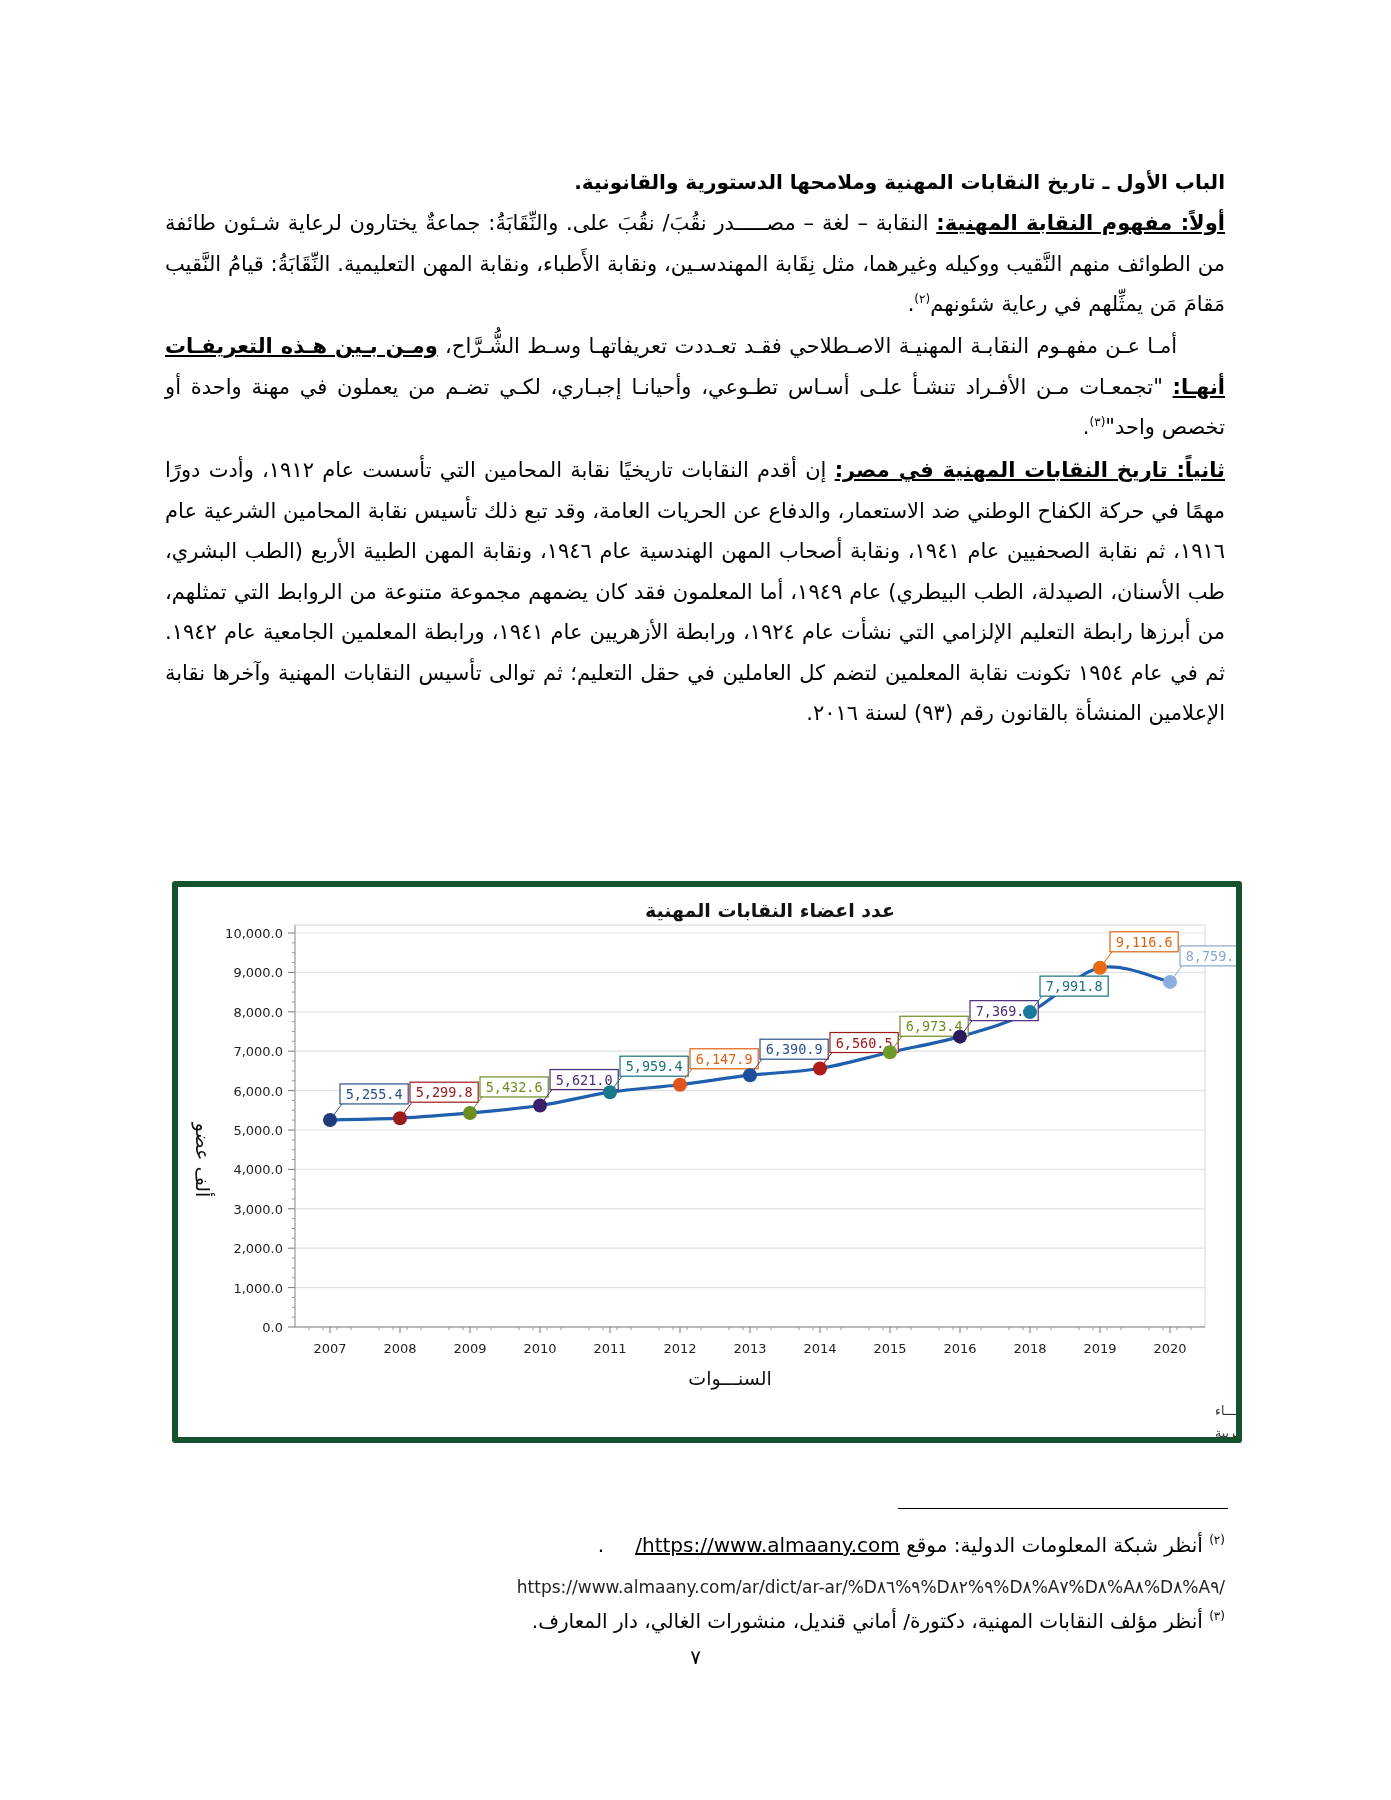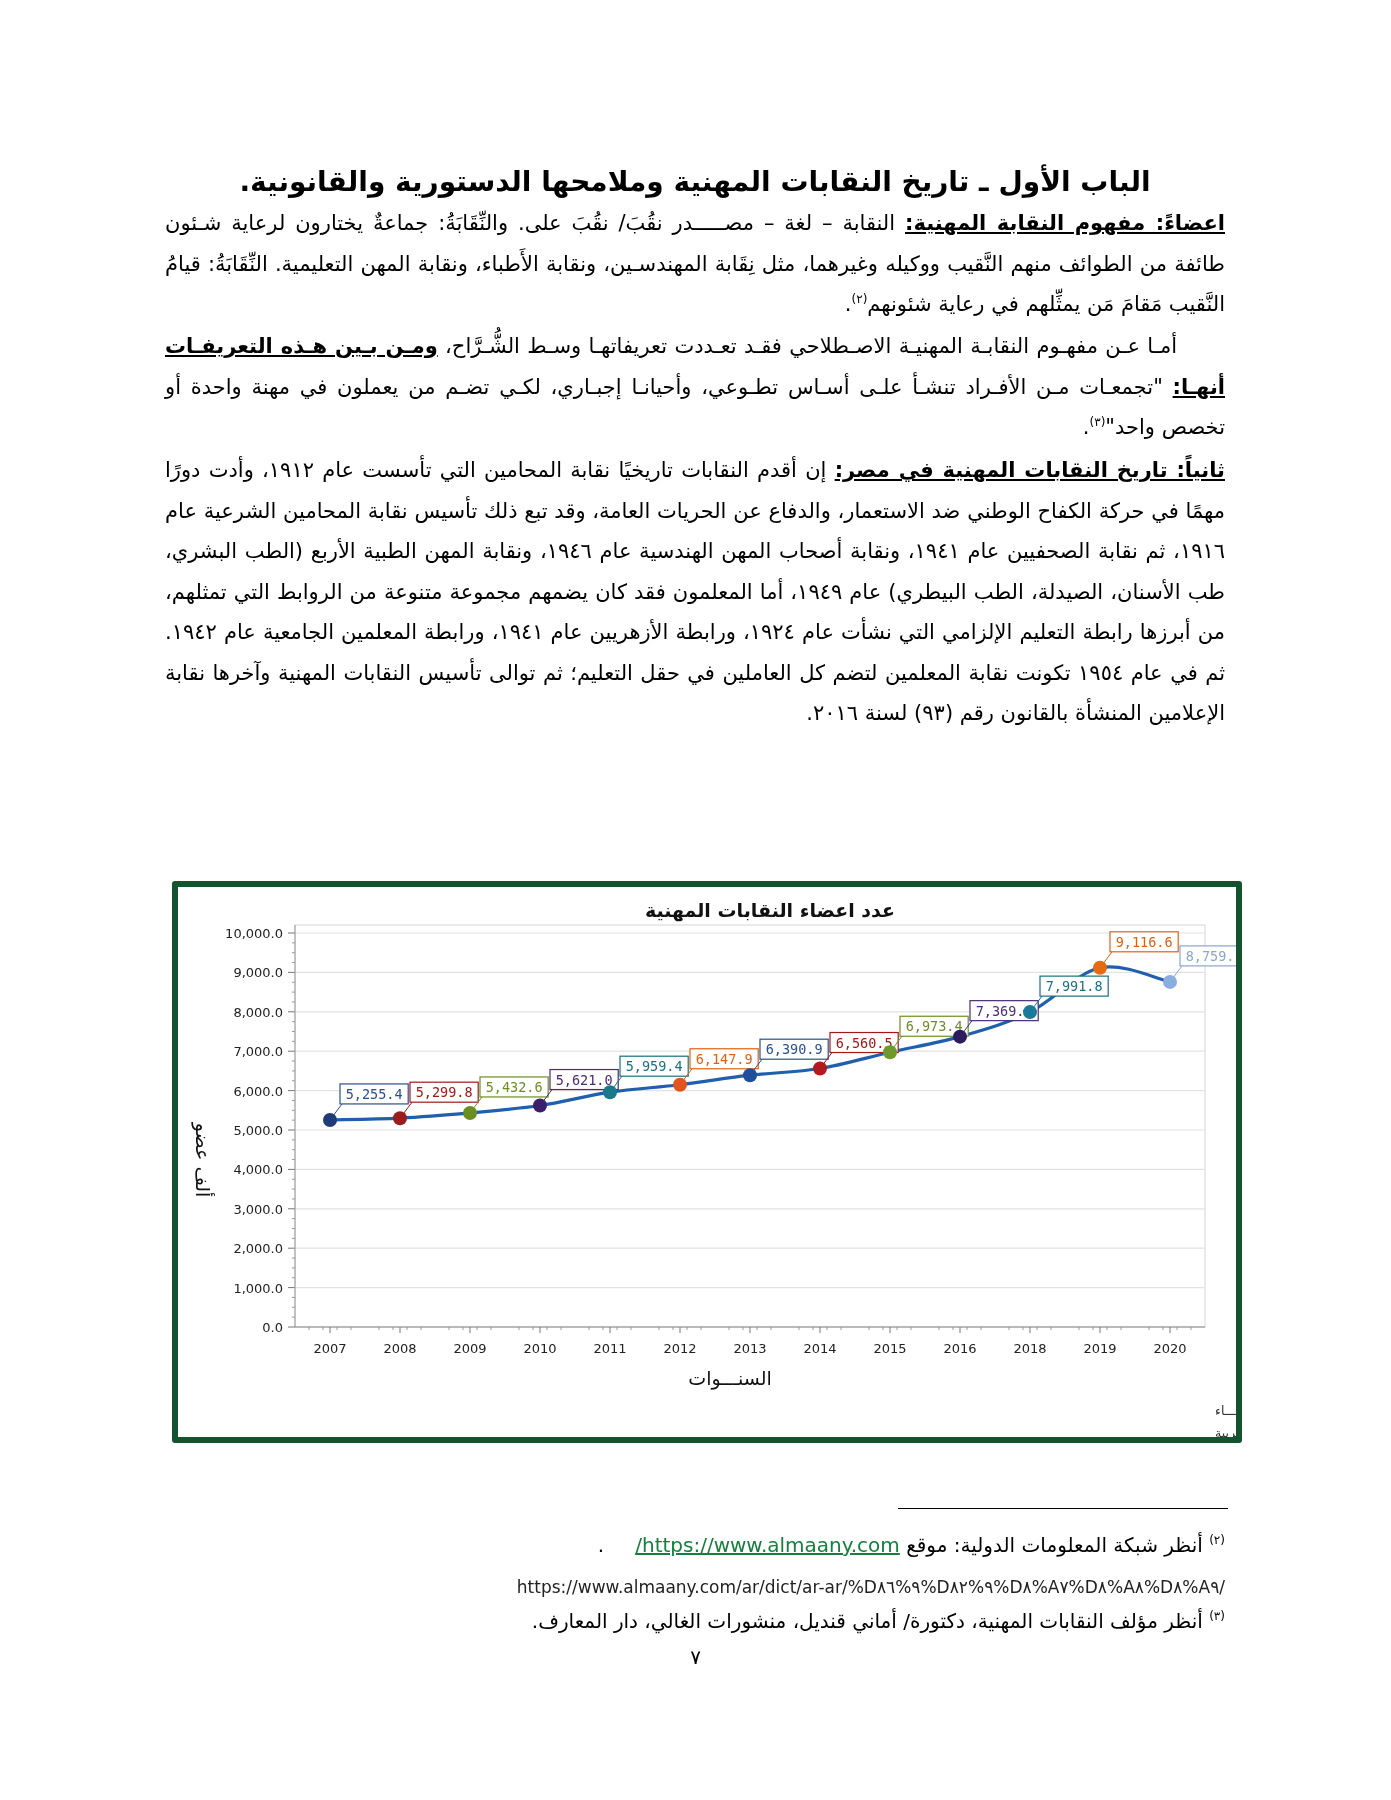--- a/index.html
+++ b/index.html
@@ -1,52 +1,52 @@
 <!DOCTYPE html>
 <html><head>
 <meta charset="utf-8">
 <style>
   html, body { margin: 0; padding: 0; background: #ffffff; }
   body { width: 1391px; height: 1800px; position: relative; overflow: hidden;
          font-family: "DejaVu Sans", sans-serif; color: #000; }
   .page { position: absolute; left: 0; top: 0; width: 1391px; height: 1800px; }
   .heading { position: absolute; left: 165px; width: 1060px; top: 163px;
-             font-family: "DejaVu Sans", sans-serif; font-weight: bold; font-size: 28px;
-             line-height: 38px; direction: rtl; text-align: center; }
+             font-family: "DejaVu Sans", sans-serif; font-weight: bold; font-size: 20px;
+             line-height: 38px; direction: rtl; text-align: right; }
   .para { position: absolute; left: 165px; width: 1060px; direction: rtl;
           font-family: "DejaVu Sans", sans-serif; font-size: 21px; line-height: 40.5px;
           text-align: justify; text-align-last: right; }
   .para b.u { text-decoration: underline; font-weight: bold; }
   .indent { display: inline-block; width: 48px; }
   sup { font-size: 12px; vertical-align: super; line-height: 0; }
   .conclusion { font-weight: bold; text-decoration: underline; font-size: 22px; }
 
   .chart-frame { position: absolute; left: 172px; top: 881px; width: 1070px; height: 562px;
                  border: 6px solid #14532d; border-radius: 3px; background: #fff; box-sizing: border-box; }
   .chart-svg { position: absolute; left: 0; top: 0; }
 
   .fn-rule { position: absolute; left: 898px; top: 1508px; width: 330px; height: 0;
              border-top: 1.5px solid #000; }
   .fn { position: absolute; left: 165px; width: 1060px; direction: rtl; text-align: right;
         font-family: "DejaVu Sans", sans-serif; font-size: 20px; line-height: 30px; }
-  .fn a { color: #15803d; text-decoration: underline; margin-left: 31px; }
+  .fn a { color: #000000; text-decoration: underline; margin-left: 31px; }
   .fn-url { position: absolute; left: 165px; width: 1060px; direction: ltr; text-align: right;
             font-family: "DejaVu Sans", sans-serif; font-size: 17px; line-height: 26px; color: #222; }
   .page-num { position: absolute; left: 0; width: 1391px; top: 1645px; text-align: center;
               font-size: 20px; }
 </style>
 </head>
 <body>
 
 <div class="page">
 
   <div class="heading">الباب الأول ـ تاريخ النقابات المهنية وملامحها الدستورية والقانونية.</div>
 
   <div class="para" style="top:203px;">
-    <b class="u">اعضاءً: مفهوم النقابة المهنية:</b><span> النقابة – لغة – مصـــــدر نقُبَ/ نقُبَ على. والنِّقَابَةُ: جماعةٌ يختارون لرعاية شـئون طائفة من الطوائف منهم النَّقيب ووكيله وغيرهما، مثل نِقَابة المهندسـين، ونقابة الأَطباء، ونقابة المهن التعليمية. النِّقَابَةُ: قيامُ النَّقيب مَقامَ مَن يمثِّلهم في رعاية شئونهم</span><sup>(٢)</sup><span>.</span>
+    <b class="u">أولاً: مفهوم النقابة المهنية:</b><span> النقابة – لغة – مصـــــدر نقُبَ/ نقُبَ على. والنِّقَابَةُ: جماعةٌ يختارون لرعاية شـئون طائفة من الطوائف منهم النَّقيب ووكيله وغيرهما، مثل نِقَابة المهندسـين، ونقابة الأَطباء، ونقابة المهن التعليمية. النِّقَابَةُ: قيامُ النَّقيب مَقامَ مَن يمثِّلهم في رعاية شئونهم</span><sup>(٢)</sup><span>.</span>
   </div>
 
   <div class="para" style="top:326px;">
     <span class="indent"></span><span>أمـا عـن مفهـوم النقابـة المهنيـة الاصـطلاحي فقـد تعـددت تعريفاتهـا وسـط الشُّـرَّاح، </span><b class="u">ومـن بـين هـذه التعريفـات أنهـا:</b><span> "تجمعـات مـن الأفـراد تنشـأ علـى أسـاس تطـوعي، وأحيانـا إجبـاري، لكـي تضـم من يعملون في مهنة واحدة أو تخصص واحد"</span><sup>(٣)</sup><span>.</span>
   </div>
 
   <div class="para" style="top:450px;">
     <b class="u">ثانياً: تاريخ النقابات المهنية في مصر:</b><span> إن أقدم النقابات تاريخيًا نقابة المحامين التي تأسست عام ١٩١٢، وأدت دورًا مهمًا في حركة الكفاح الوطني ضد الاستعمار، والدفاع عن الحريات العامة، وقد تبع ذلك تأسيس نقابة المحامين الشرعية عام ١٩١٦، ثم نقابة الصحفيين عام ١٩٤١، ونقابة أصحاب المهن الهندسية عام ١٩٤٦، ونقابة المهن الطبية الأربع (الطب البشري، طب الأسنان، الصيدلة، الطب البيطري) عام ١٩٤٩، أما المعلمون فقد كان يضمهم مجموعة متنوعة من الروابط التي تمثلهم، من أبرزها رابطة التعليم الإلزامي التي نشأت عام ١٩٢٤، ورابطة الأزهريين عام ١٩٤١، ورابطة المعلمين الجامعية عام ١٩٤٢. ثم في عام ١٩٥٤ تكونت نقابة المعلمين لتضم كل العاملين في حقل التعليم؛ ثم توالى تأسيس النقابات المهنية وآخرها نقابة الإعلامين المنشأة بالقانون رقم (٩٣) لسنة ٢٠١٦.</span>
   </div>
 

